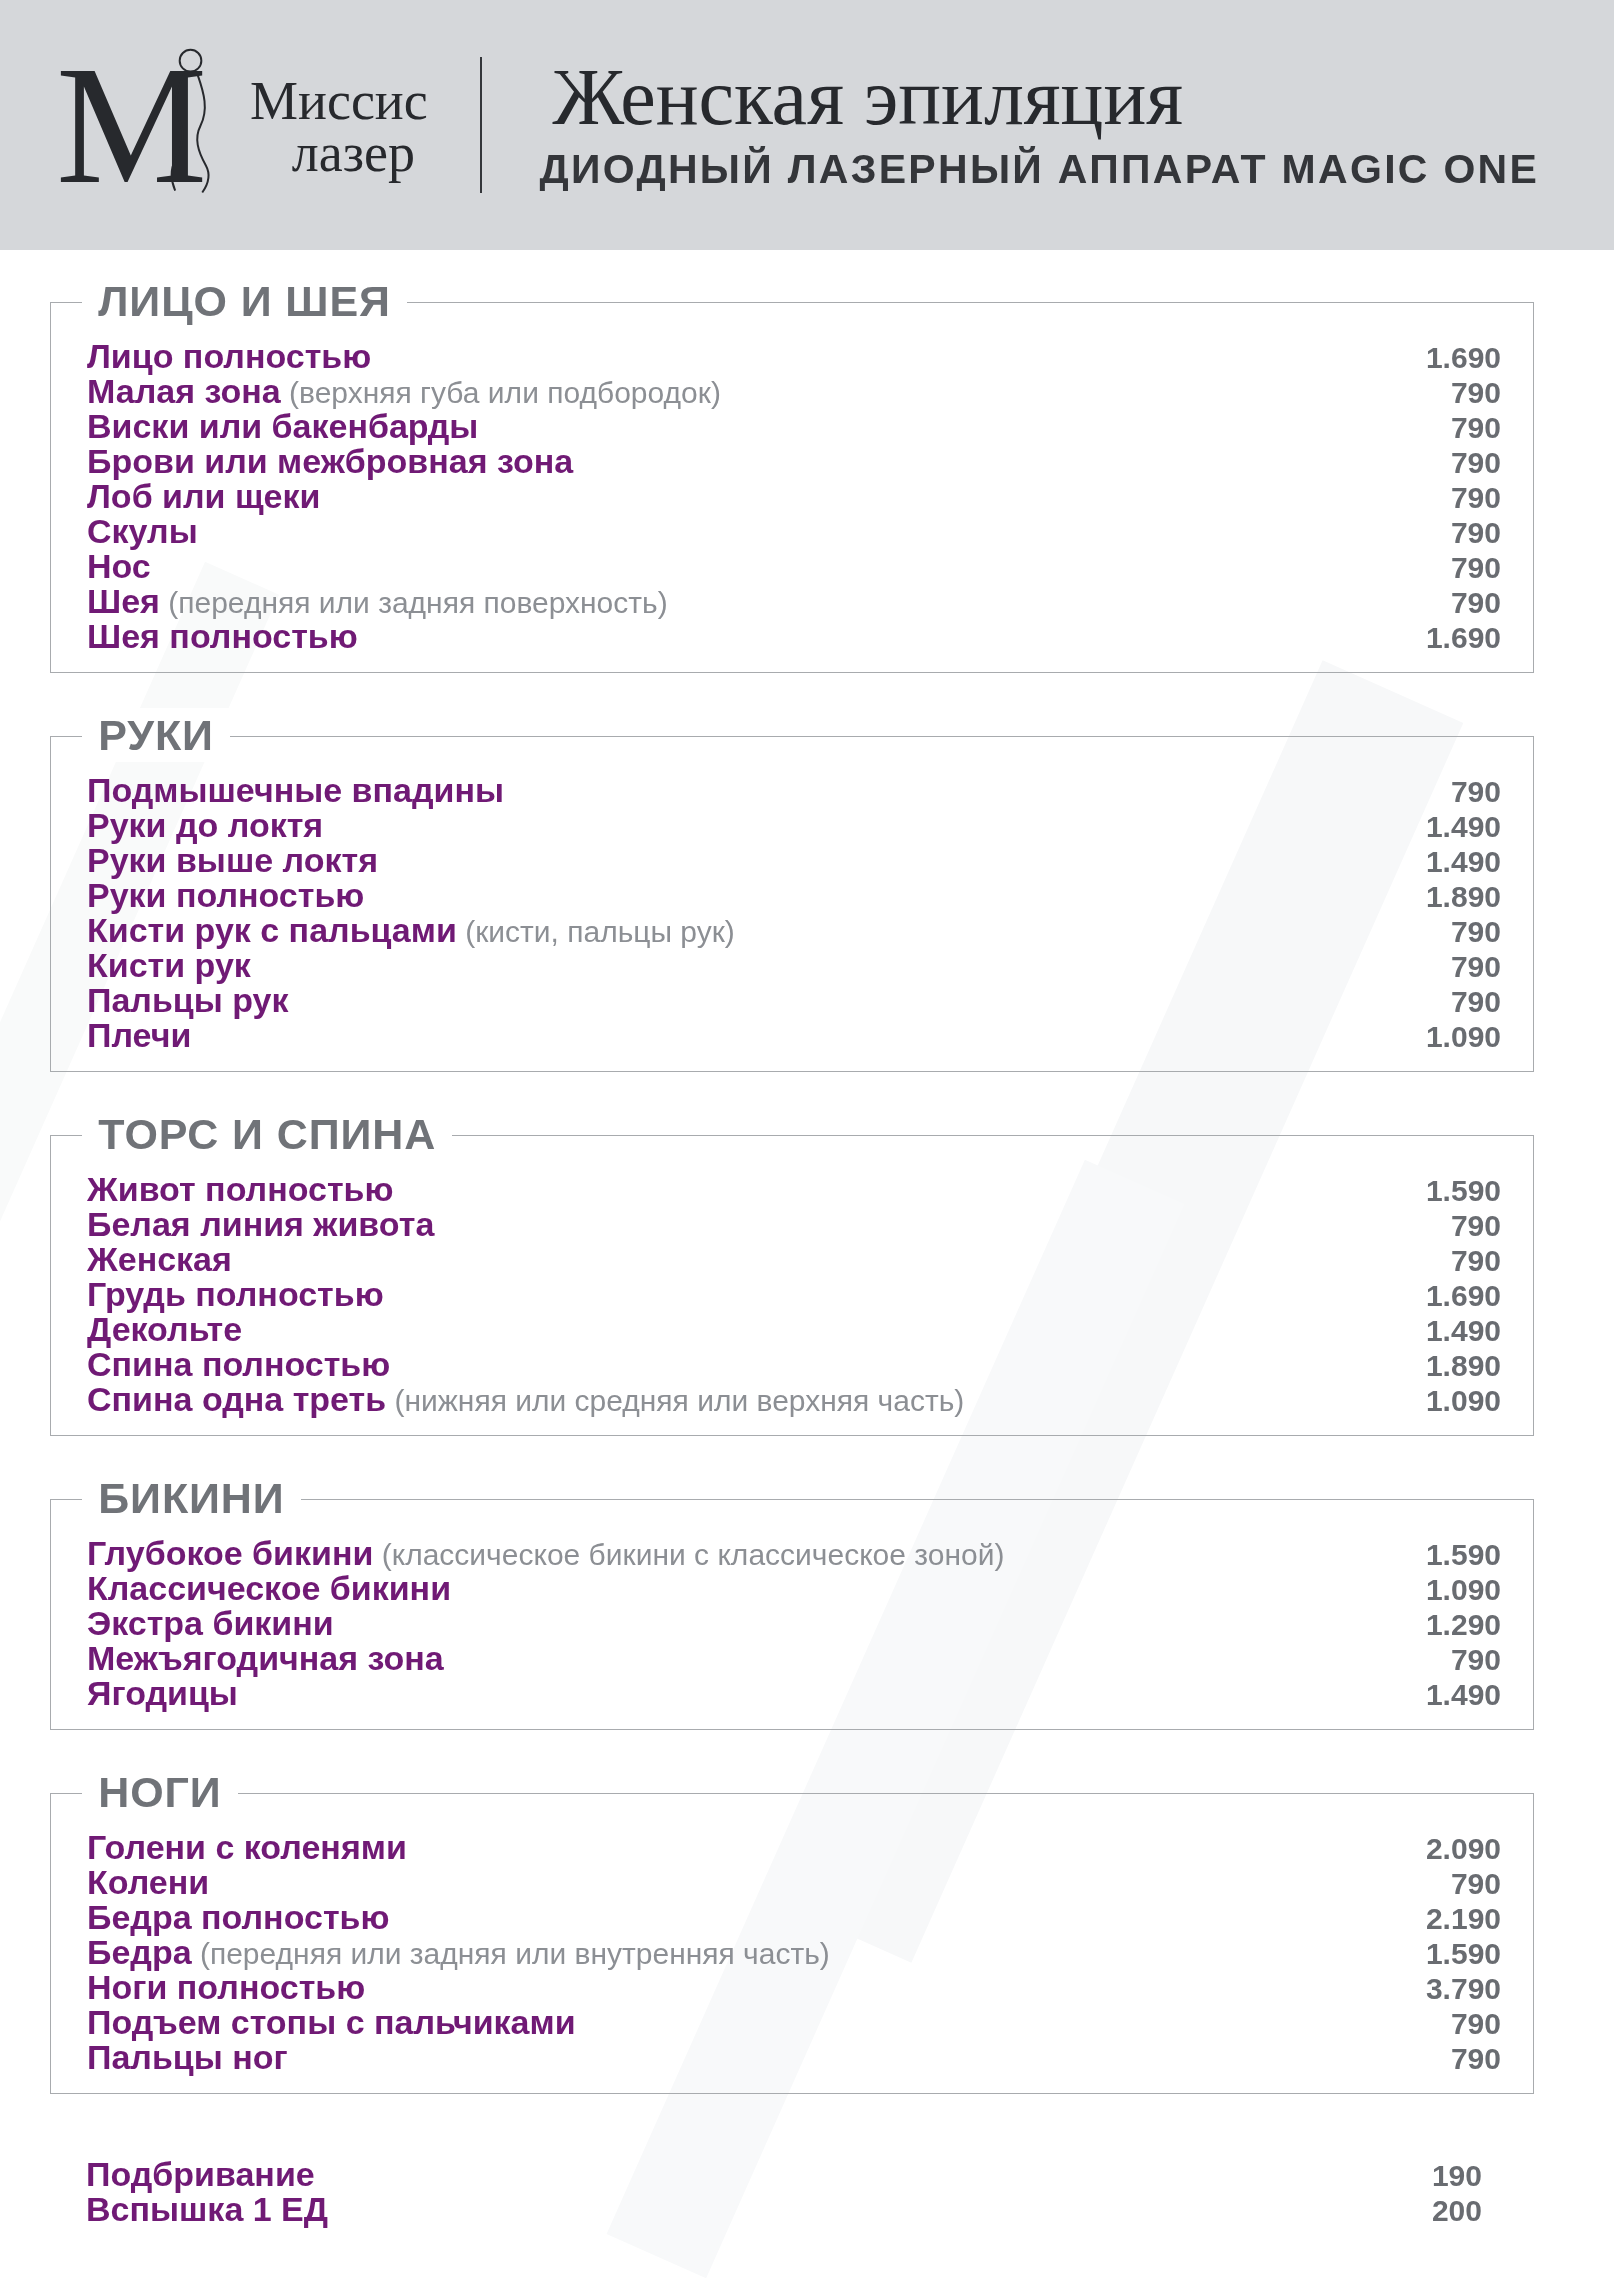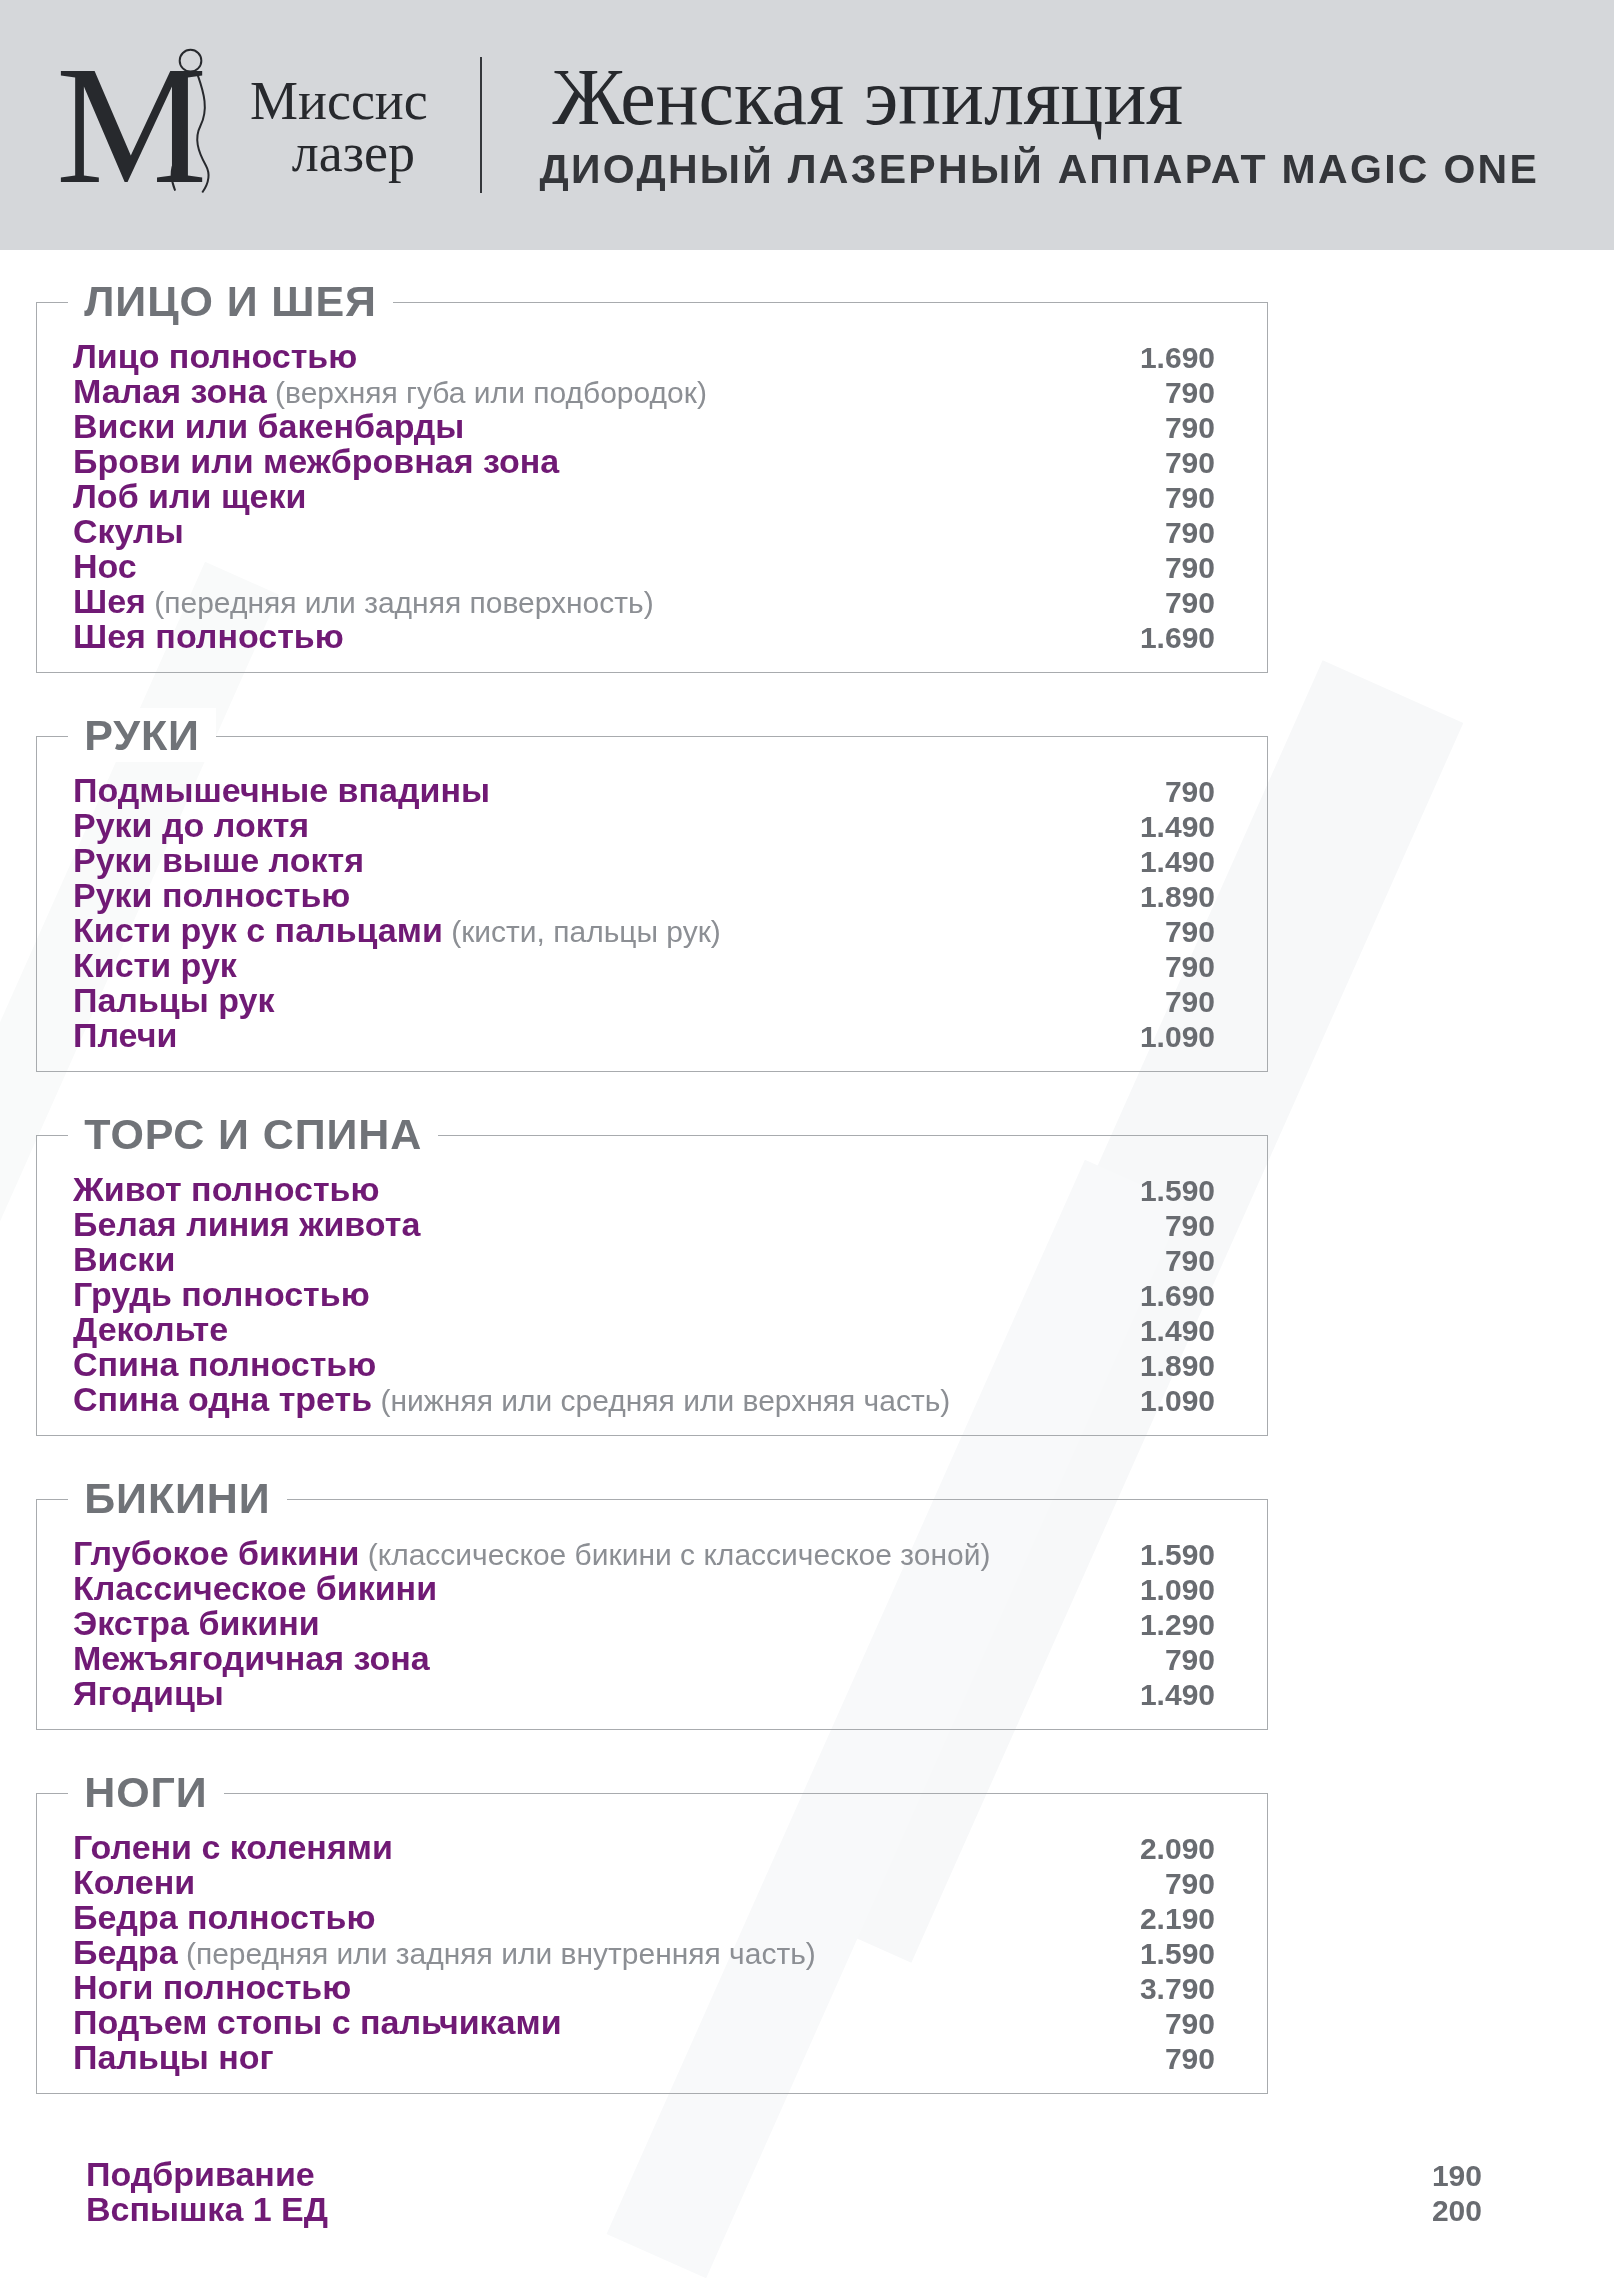--- a/index.html
+++ b/index.html
@@ -45,23 +45,23 @@
   }
   .doc-subtitle{
     font-size:41px;font-weight:bold;color:#34363a;
     letter-spacing:2.3px;margin:0;
   }
 
   
   .sections{margin-top:52px;}
   .price-section{
     position:relative;
-    margin:0 0 63px 36px;width:1232px;box-sizing:border-box;
+    margin:0 0 63px 50px;width:1484px;box-sizing:border-box;
     border:1.8px solid #a8abae;
-    padding:36px 52px 18px 36px;
+    padding:36px 32px 18px 36px;
     background:transparent;
   }
   .section-title{
     position:absolute;top:-29px;left:31px;
     margin:0;background:#ffffff;padding:0 16.3px;
     font-size:43px;font-weight:bold;color:#707378;
     letter-spacing:0.9px;line-height:54px;white-space:nowrap;
   }
   .price-row{
     display:flex;justify-content:space-between;align-items:baseline;
@@ -194,21 +194,21 @@
     <div class="section-items">
           <div class="price-row">
     <span class="row-label"><b class="item-name">Живот полностью</b></span>
     <span class="item-price">1.590</span>
   </div>
           <div class="price-row">
     <span class="row-label"><b class="item-name">Белая линия живота</b></span>
     <span class="item-price">790</span>
   </div>
           <div class="price-row">
-    <span class="row-label"><b class="item-name">Виски</b></span>
+    <span class="row-label"><b class="item-name">Женская</b></span>
     <span class="item-price">790</span>
   </div>
           <div class="price-row">
     <span class="row-label"><b class="item-name">Грудь полностью</b></span>
     <span class="item-price">1.690</span>
   </div>
           <div class="price-row">
     <span class="row-label"><b class="item-name">Декольте</b></span>
     <span class="item-price">1.490</span>
   </div>

